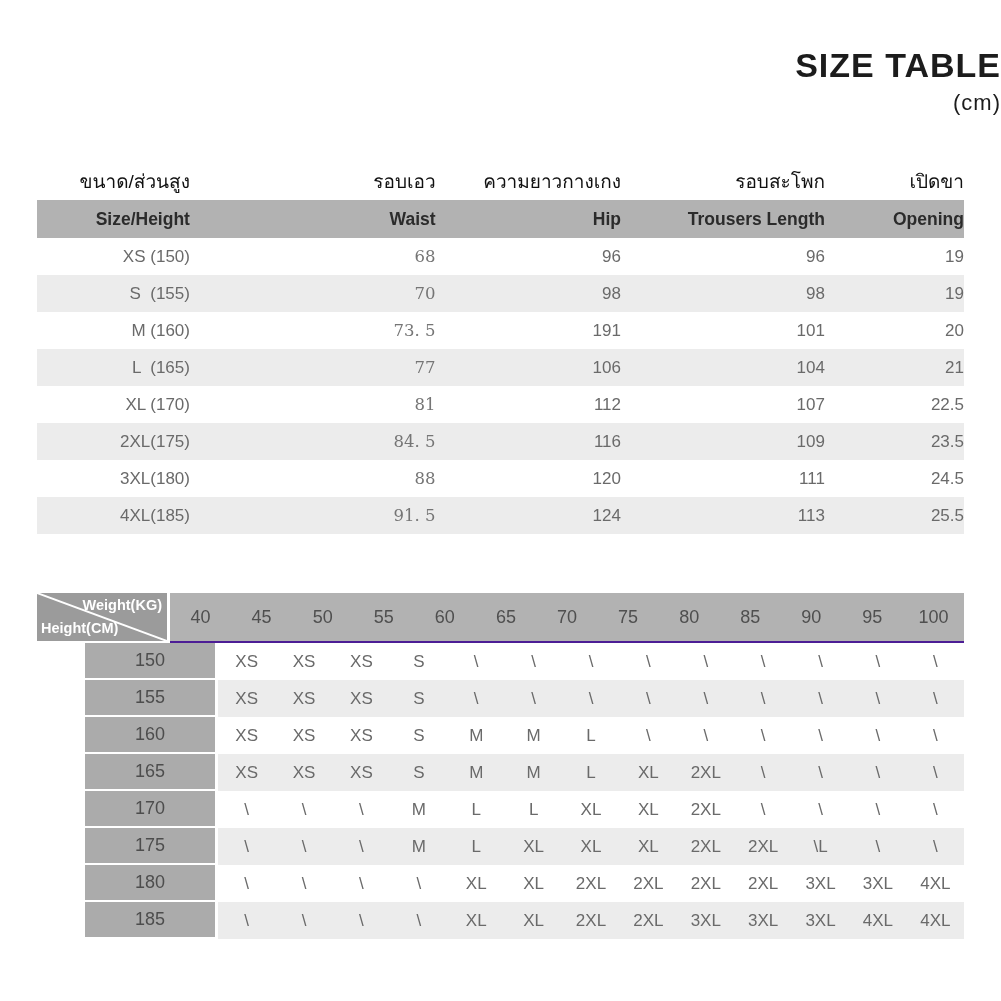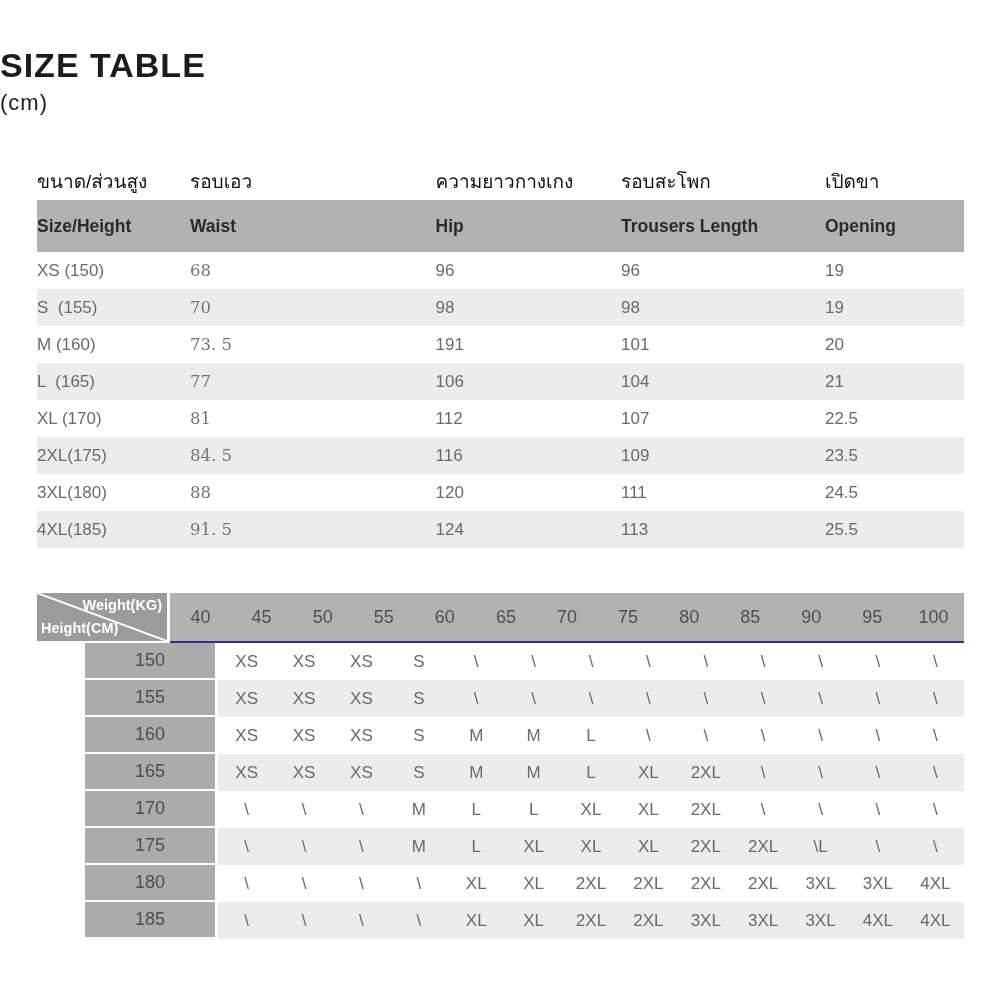--- a/index.html
+++ b/index.html
@@ -2,34 +2,34 @@
 <html><head>
 <meta charset="utf-8">
 <style>
   html,body{margin:0;padding:0;background:#fff;}
   #canvas{
     position:relative;width:1001px;height:1001px;background:#ffffff;
     font-family:"Liberation Sans","DejaVu Sans",sans-serif;overflow:hidden;
   }
   
   .title{
-    position:absolute;top:46px;left:0;width:100%;text-align:left;
+    position:absolute;top:46px;left:0;width:100%;text-align:right;
     font-size:34px;font-weight:600;letter-spacing:1px;color:#1c1c1c;
   }
   .subtitle{
-    position:absolute;top:90px;left:0;width:100%;text-align:left;
+    position:absolute;top:90px;left:0;width:100%;text-align:right;
     font-size:22px;font-weight:500;color:#1c1c1c;letter-spacing:1px;
   }
   
   #size-table{position:absolute;left:37px;top:162px;width:927px;}
   .t-row{display:grid;grid-template-columns:16.5% 26.5% 20% 22% 15%;align-items:center;}
-  .t-cell{text-align:left;white-space:pre;}
+  .t-cell{text-align:right;white-space:pre;}
   .thai-head{height:38px;font-size:19px;color:#111;}
   .thai-head .t-cell{font-weight:500;}
-  .en-head{height:52px;background:#b2b2b2;font-size:17.5px;font-weight:600;color:#2b2b2b;}
+  .en-head{height:38px;background:#b2b2b2;font-size:17.5px;font-weight:600;color:#2b2b2b;}
   #size-table .data{height:37px;font-size:17px;color:#6a6a6a;}
   #size-table .data.alt{background:#ececec;}
   .waist-col{font-family:"DejaVu Serif","Liberation Serif",serif;font-size:16.5px;color:#757575;}
   
   #matrix-table{position:absolute;left:37px;top:593px;width:927px;}
   .m-hrow{display:flex;height:50px;}
   .m-corner{
     position:relative;width:133px;flex:0 0 133px;background:#9b9b9b;
     border-right:3px solid #fff;border-bottom:2px solid #fff;box-sizing:border-box;
     color:#ffffff;font-size:14.5px;font-weight:600;

